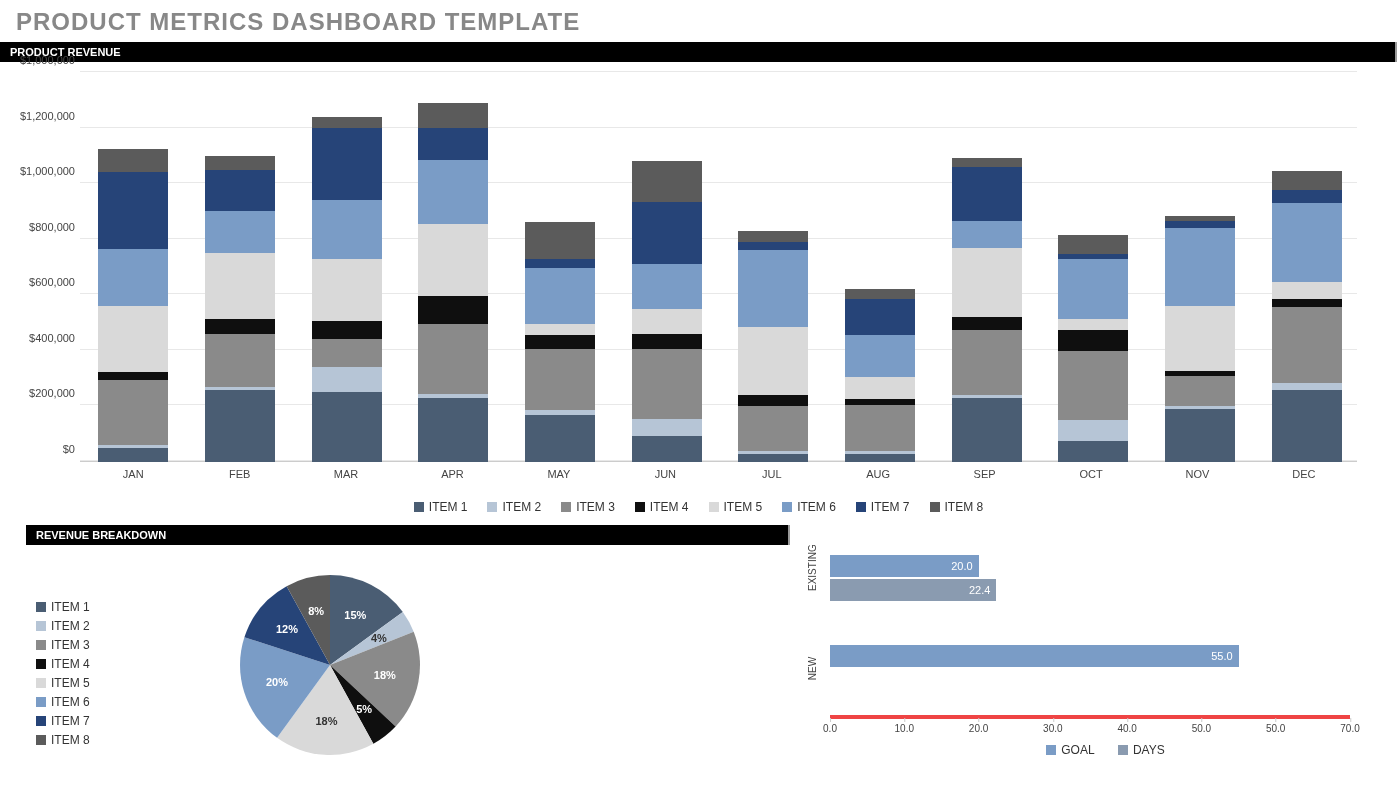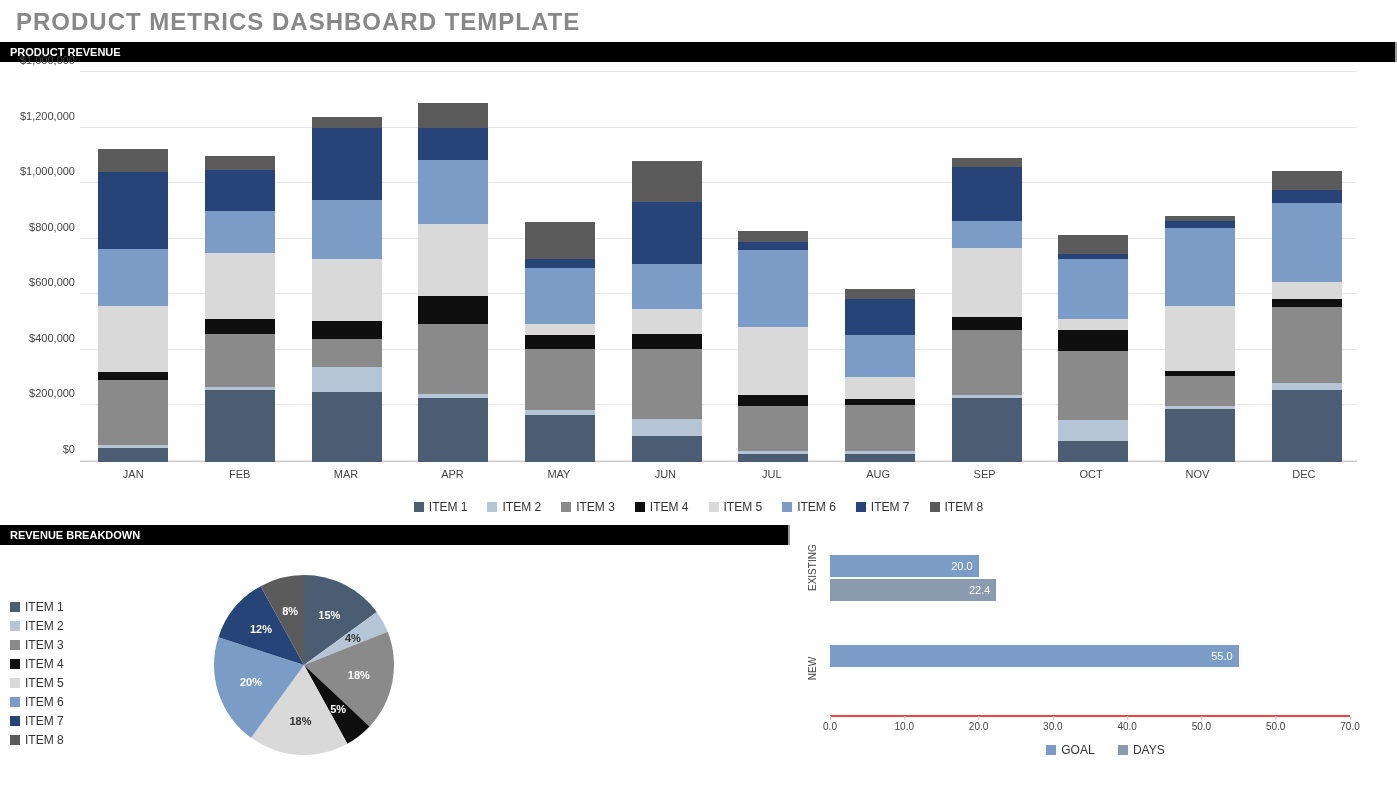--- a/index.html
+++ b/index.html
@@ -14,35 +14,35 @@
   .y-label { position: absolute; left: -70px; width: 65px; text-align: right; font-size: 11px; color: #444; transform: translateY(-50%); }
   .x-axis { position: absolute; left: 0; right: 0; bottom: 0; height: 30px; display: flex; }
   .x-label { flex: 1; text-align: center; font-size: 11px; color: #444; padding-top: 6px; }
   .bar-group { position: absolute; bottom: 30px; width: 70px; }
   .seg { width: 100%; }
   .legend-row { text-align: center; font-size: 12px; color: #333; padding: 8px 0 4px; }
   .legend-item { display: inline-flex; align-items: center; margin: 0 10px; }
   .sw { width: 10px; height: 10px; display: inline-block; margin-right: 5px; }
   
   .bottom-row { display: flex; margin-top: 6px; }
-  .left-panel { width: 790px; }
+  .left-panel { width: 790px; padding-left: 26px; }
   .right-panel { flex: 1; }
   .pie-wrap { display: flex; padding: 20px 0 0 10px; }
   .pie-legend { font-size: 12px; color: #333; padding-top: 30px; }
   .pie-legend .legend-item { display: flex; margin: 5px 0; }
   .pie-svg { margin-left: 140px; }
   .pie-label { fill: #fff; font-size: 11px; font-weight: bold; text-anchor: middle; }
   .pie-label.dark { fill: #333; }
   
   .hbar-chart { padding: 20px 16px 0 40px; }
   .hbar-plot { position: relative; height: 170px; }
   .hbar-group { position: absolute; left: 0; height: 60px; }
   .hbar { position: absolute; height: 22px; text-align: right; color: #fff; font-size: 11px; line-height: 22px; padding-right: 6px; }
   .hbar-ylabel { position: absolute; left: -30px; width: 25px; font-size: 10px; color: #444; transform: rotate(-90deg); transform-origin: center; text-align: center; }
-  .hbar-xaxis { position: relative; height: 20px; border-top: 2px solid #ef4444; text-align: right; }
+  .hbar-xaxis { position: relative; height: 20px; border-top: 4px solid #ef4444; text-align: right; }
   .hbar-tick { position: absolute; font-size: 10px; color: #444; transform: translateX(-50%); top: 4px; }
   .hbar-tick::before { content:''; position:absolute; top:-5px; left:50%; width:1px; height:4px; background:#ccc; }
   .hbar-legend { text-align: center; font-size: 12px; color: #333; padding: 8px 0; }
 </style>
 </head>
 <body>
 
 <div class="page-title">PRODUCT METRICS DASHBOARD TEMPLATE</div>
 
 <div class="section-header">PRODUCT REVENUE</div>

